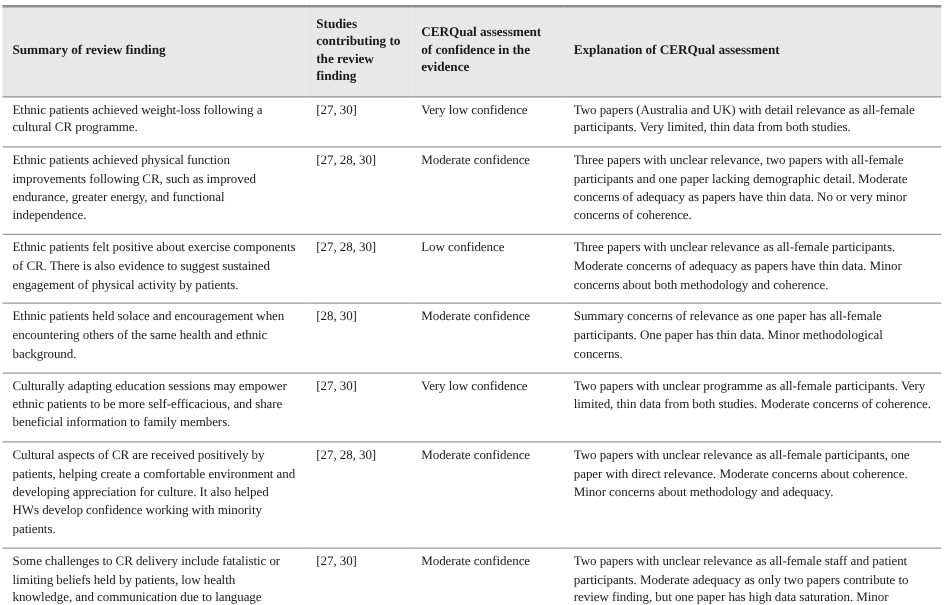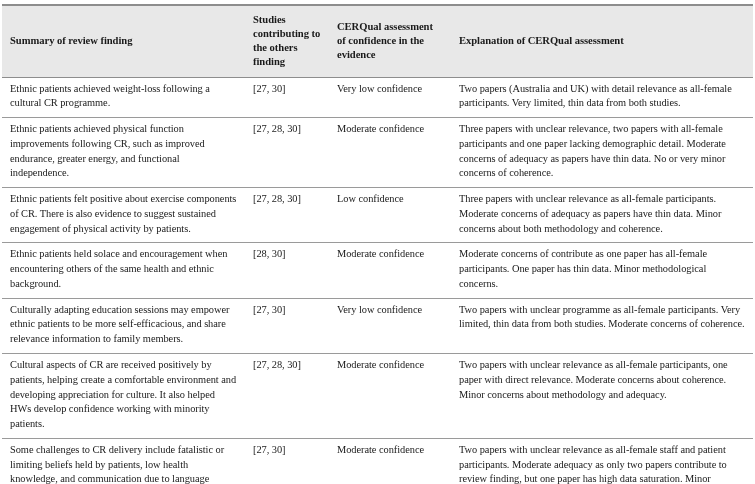--- a/index.html
+++ b/index.html
@@ -68,21 +68,21 @@
   <table class="cerqual">
     <colgroup>
       <col class="c-summary">
       <col class="c-studies">
       <col class="c-cerqual">
       <col class="c-explain">
     </colgroup>
     <thead>
       <tr>
         <th>Summary of review finding</th>
-        <th>Studies contributing to the others finding</th>
+        <th>Studies contributing to the review finding</th>
         <th>CERQual assessment of confidence in the evidence</th>
         <th>Explanation of CERQual assessment</th>
       </tr>
     </thead>
     <tbody>
       <tr>
         <td>Ethnic patients achieved weight-loss following a cultural CR programme.</td>
         <td>[27, 30]</td>
         <td>Very low confidence</td>
         <td>Two papers (Australia and UK) with detail relevance as all-female participants. Very limited, thin data from both studies.</td>
@@ -96,24 +96,24 @@
       <tr>
         <td>Ethnic patients felt positive about exercise components of CR. There is also evidence to suggest sustained engagement of physical activity by patients.</td>
         <td>[27, 28, 30]</td>
         <td>Low confidence</td>
         <td>Three papers with unclear relevance as all-female participants. Moderate concerns of adequacy as papers have thin data. Minor concerns about both methodology and coherence.</td>
       </tr>
       <tr>
         <td>Ethnic patients held solace and encouragement when encountering others of the same health and ethnic background.</td>
         <td>[28, 30]</td>
         <td>Moderate confidence</td>
-        <td>Moderate concerns of contribute as one paper has all-female participants. One paper has thin data. Minor methodological concerns.</td>
+        <td>Summary concerns of relevance as one paper has all-female participants. One paper has thin data. Minor methodological concerns.</td>
       </tr>
       <tr>
-        <td>Culturally adapting education sessions may empower ethnic patients to be more self-efficacious, and share relevance information to family members.</td>
+        <td>Culturally adapting education sessions may empower ethnic patients to be more self-efficacious, and share beneficial information to family members.</td>
         <td>[27, 30]</td>
         <td>Very low confidence</td>
         <td>Two papers with unclear programme as all-female participants. Very limited, thin data from both studies. Moderate concerns of coherence.</td>
       </tr>
       <tr>
         <td>Cultural aspects of CR are received positively by patients, helping create a comfortable environment and developing appreciation for culture. It also helped HWs develop confidence working with minority patients.</td>
         <td>[27, 28, 30]</td>
         <td>Moderate confidence</td>
         <td>Two papers with unclear relevance as all-female participants, one paper with direct relevance. Moderate concerns about coherence. Minor concerns about methodology and adequacy.</td>
       </tr>

